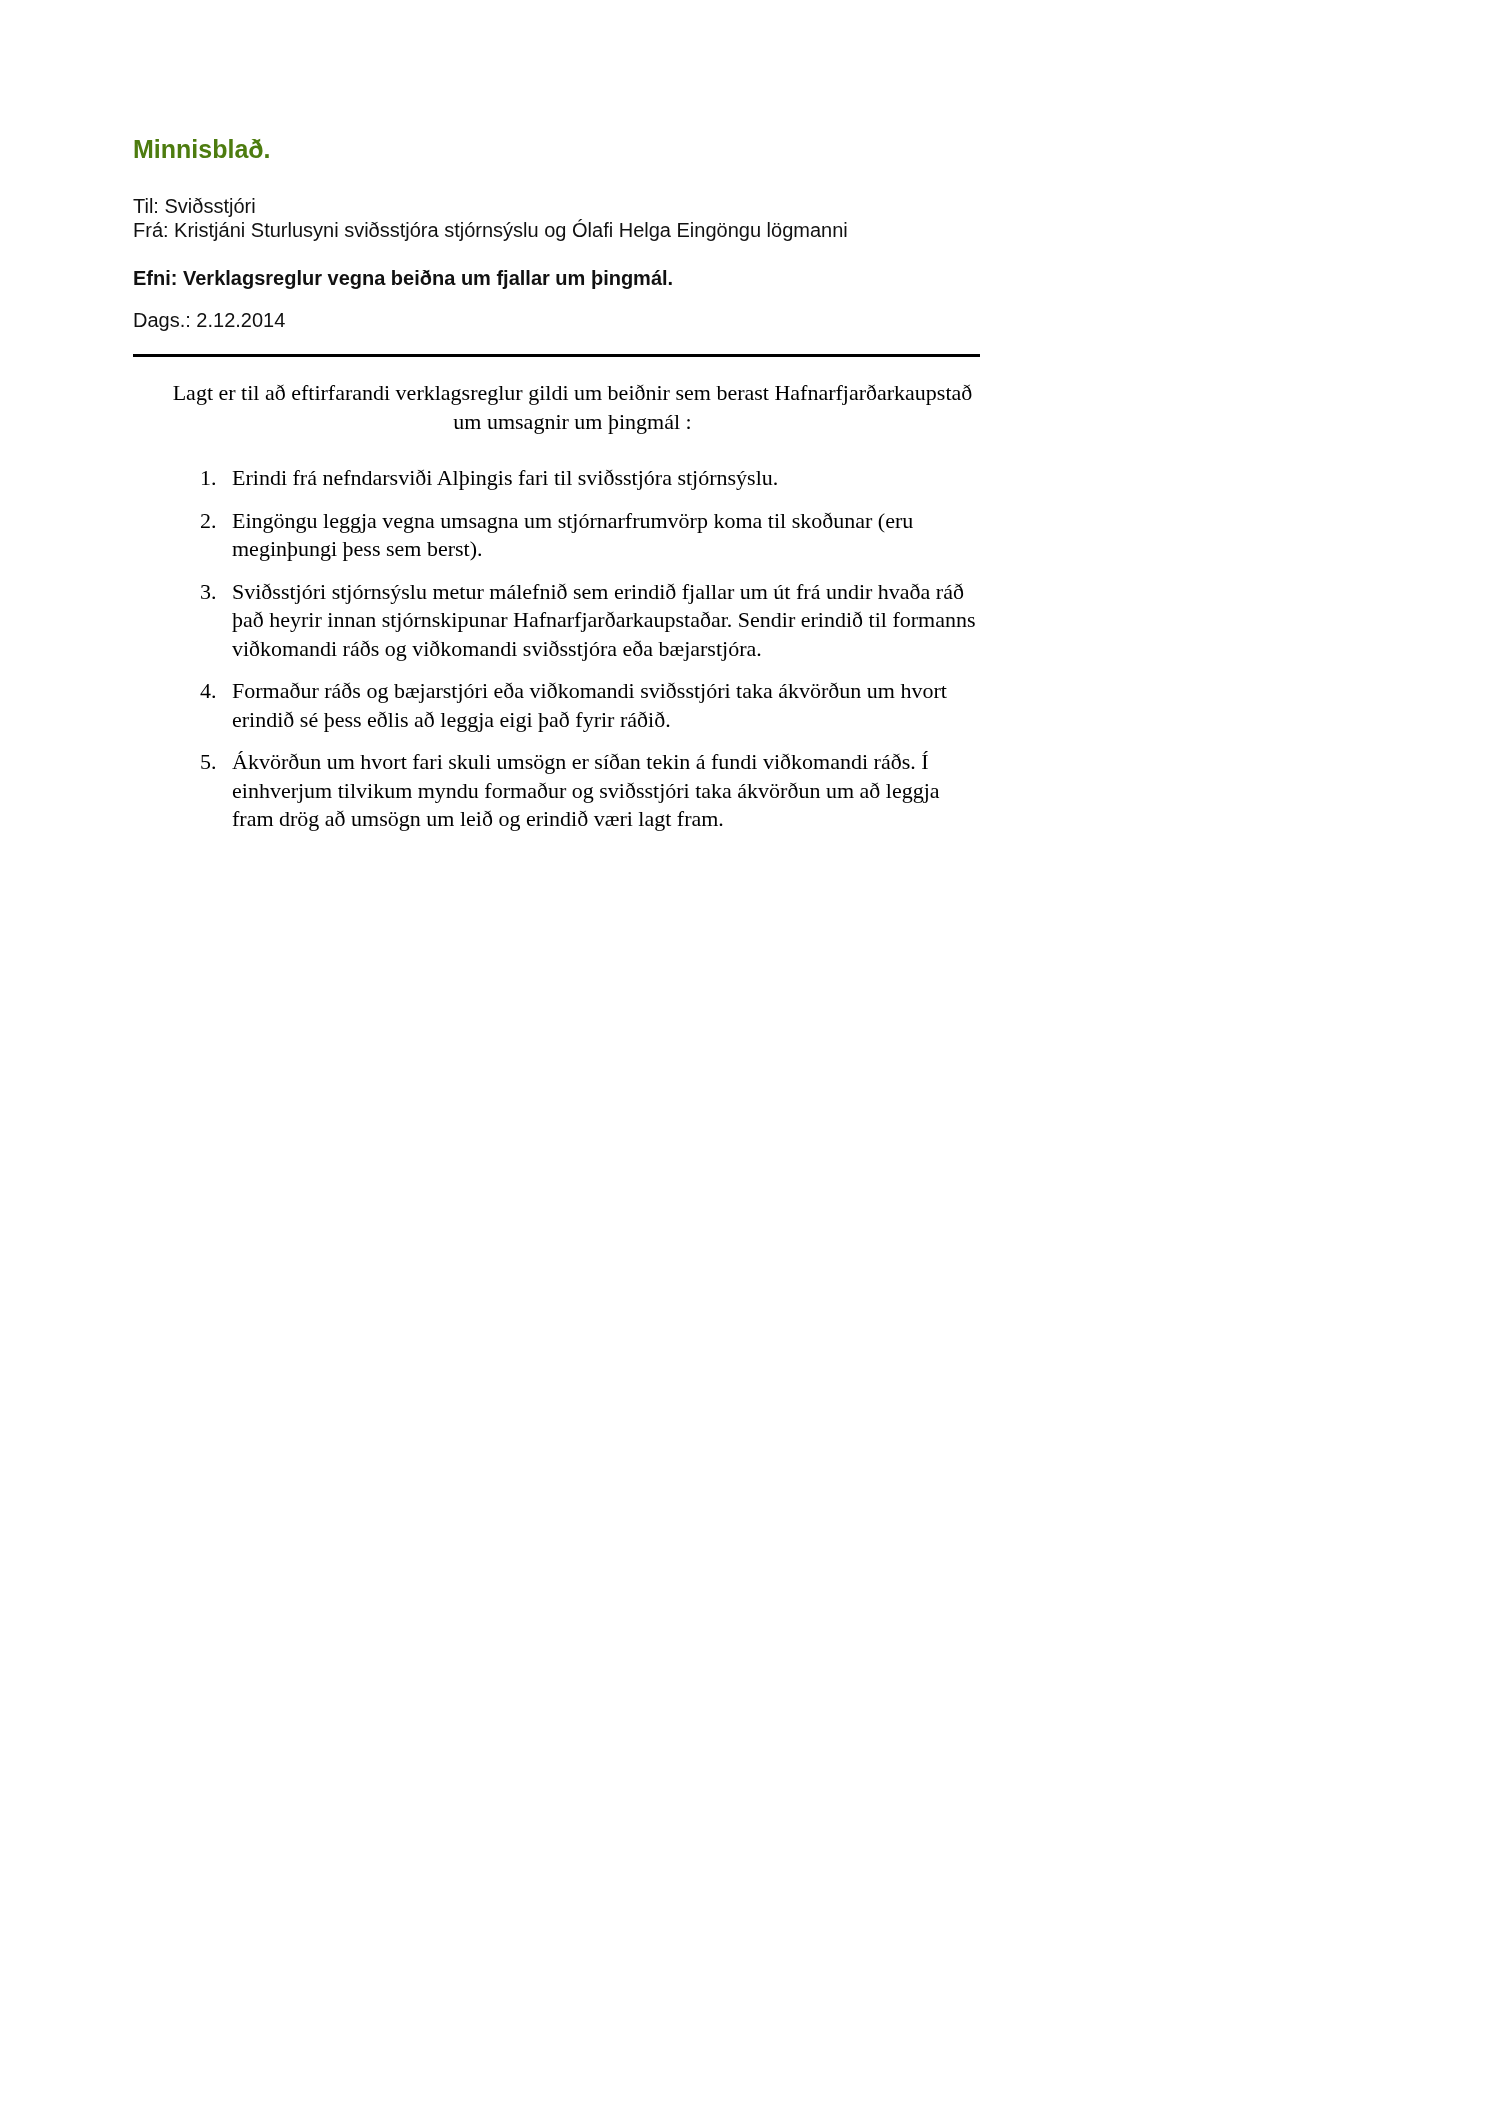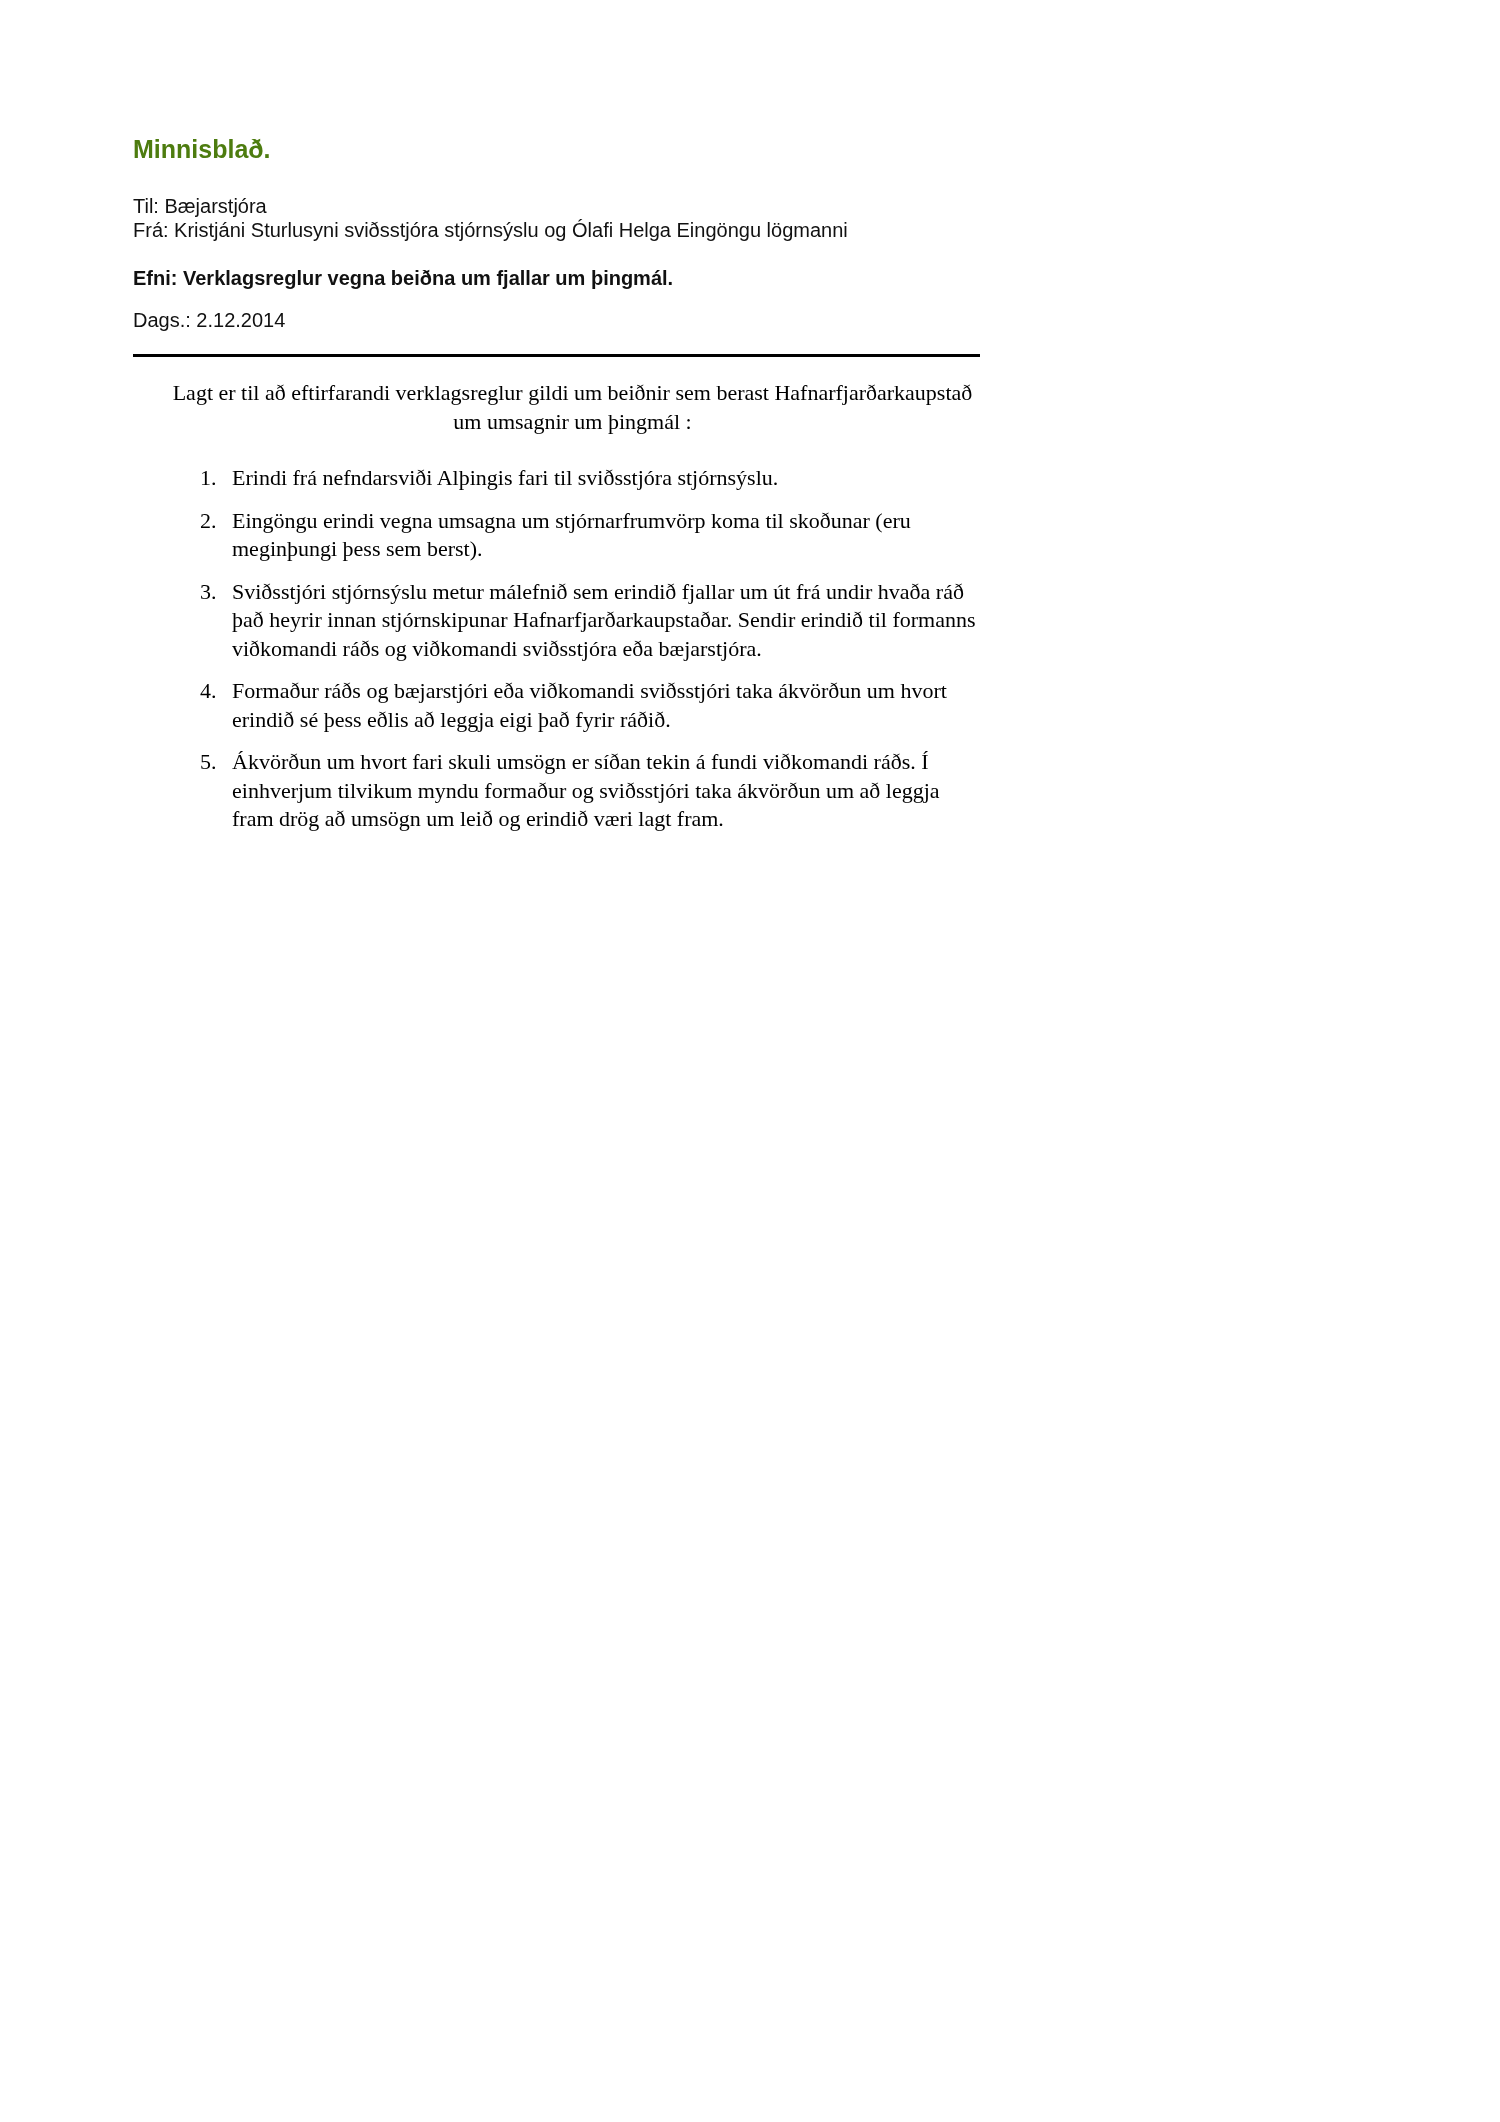--- a/index.html
+++ b/index.html
@@ -71,42 +71,42 @@
   }
 </style>
 </head>
 <body>
 
 <div class="page">
   <div class="content">
 
     <h1 class="memo-title">Minnisblað.</h1>
 
-    <p class="meta">Til: Bæjarstjóra</p>
+    <p class="meta">Til: Sviðsstjóri</p>
     <p class="meta">Frá: Kristjáni Sturlusyni sviðsstjóra stjórnsýslu og Ólafi Helga Eingöngu lögmanni</p>
 
     <p class="meta subject">Efni: Verklagsreglur vegna beiðna um fjallar um þingmál.</p>
 
     <div class="date-row">
       <p class="meta">Dags.: 2.12.2014</p>
     </div>
 
     <div class="memo-body">
       <p class="intro">Lagt er til að eftirfarandi verklagsreglur gildi um beiðnir sem berast Hafnarfjarðarkaupstað um umsagnir um þingmál :</p>
 
       <div class="numbered-list">
 
         <div class="list-item">
           <span class="num">1.</span>
           <span class="txt">Erindi frá nefndarsviði Alþingis fari til sviðsstjóra stjórnsýslu.</span>
         </div>
 
         <div class="list-item">
           <span class="num">2.</span>
-          <span class="txt">Eingöngu erindi vegna umsagna um stjórnarfrumvörp koma til skoðunar (eru meginþungi þess sem berst).</span>
+          <span class="txt">Eingöngu leggja vegna umsagna um stjórnarfrumvörp koma til skoðunar (eru meginþungi þess sem berst).</span>
         </div>
 
         <div class="list-item">
           <span class="num">3.</span>
           <span class="txt">Sviðsstjóri stjórnsýslu metur málefnið sem erindið fjallar um út frá undir hvaða ráð það heyrir innan stjórnskipunar Hafnarfjarðarkaupstaðar. Sendir erindið til formanns viðkomandi ráðs og viðkomandi sviðsstjóra eða bæjarstjóra.</span>
         </div>
 
         <div class="list-item">
           <span class="num">4.</span>
           <span class="txt">Formaður ráðs og bæjarstjóri eða viðkomandi sviðsstjóri taka ákvörðun um hvort erindið sé þess eðlis að leggja eigi það fyrir ráðið.</span>

